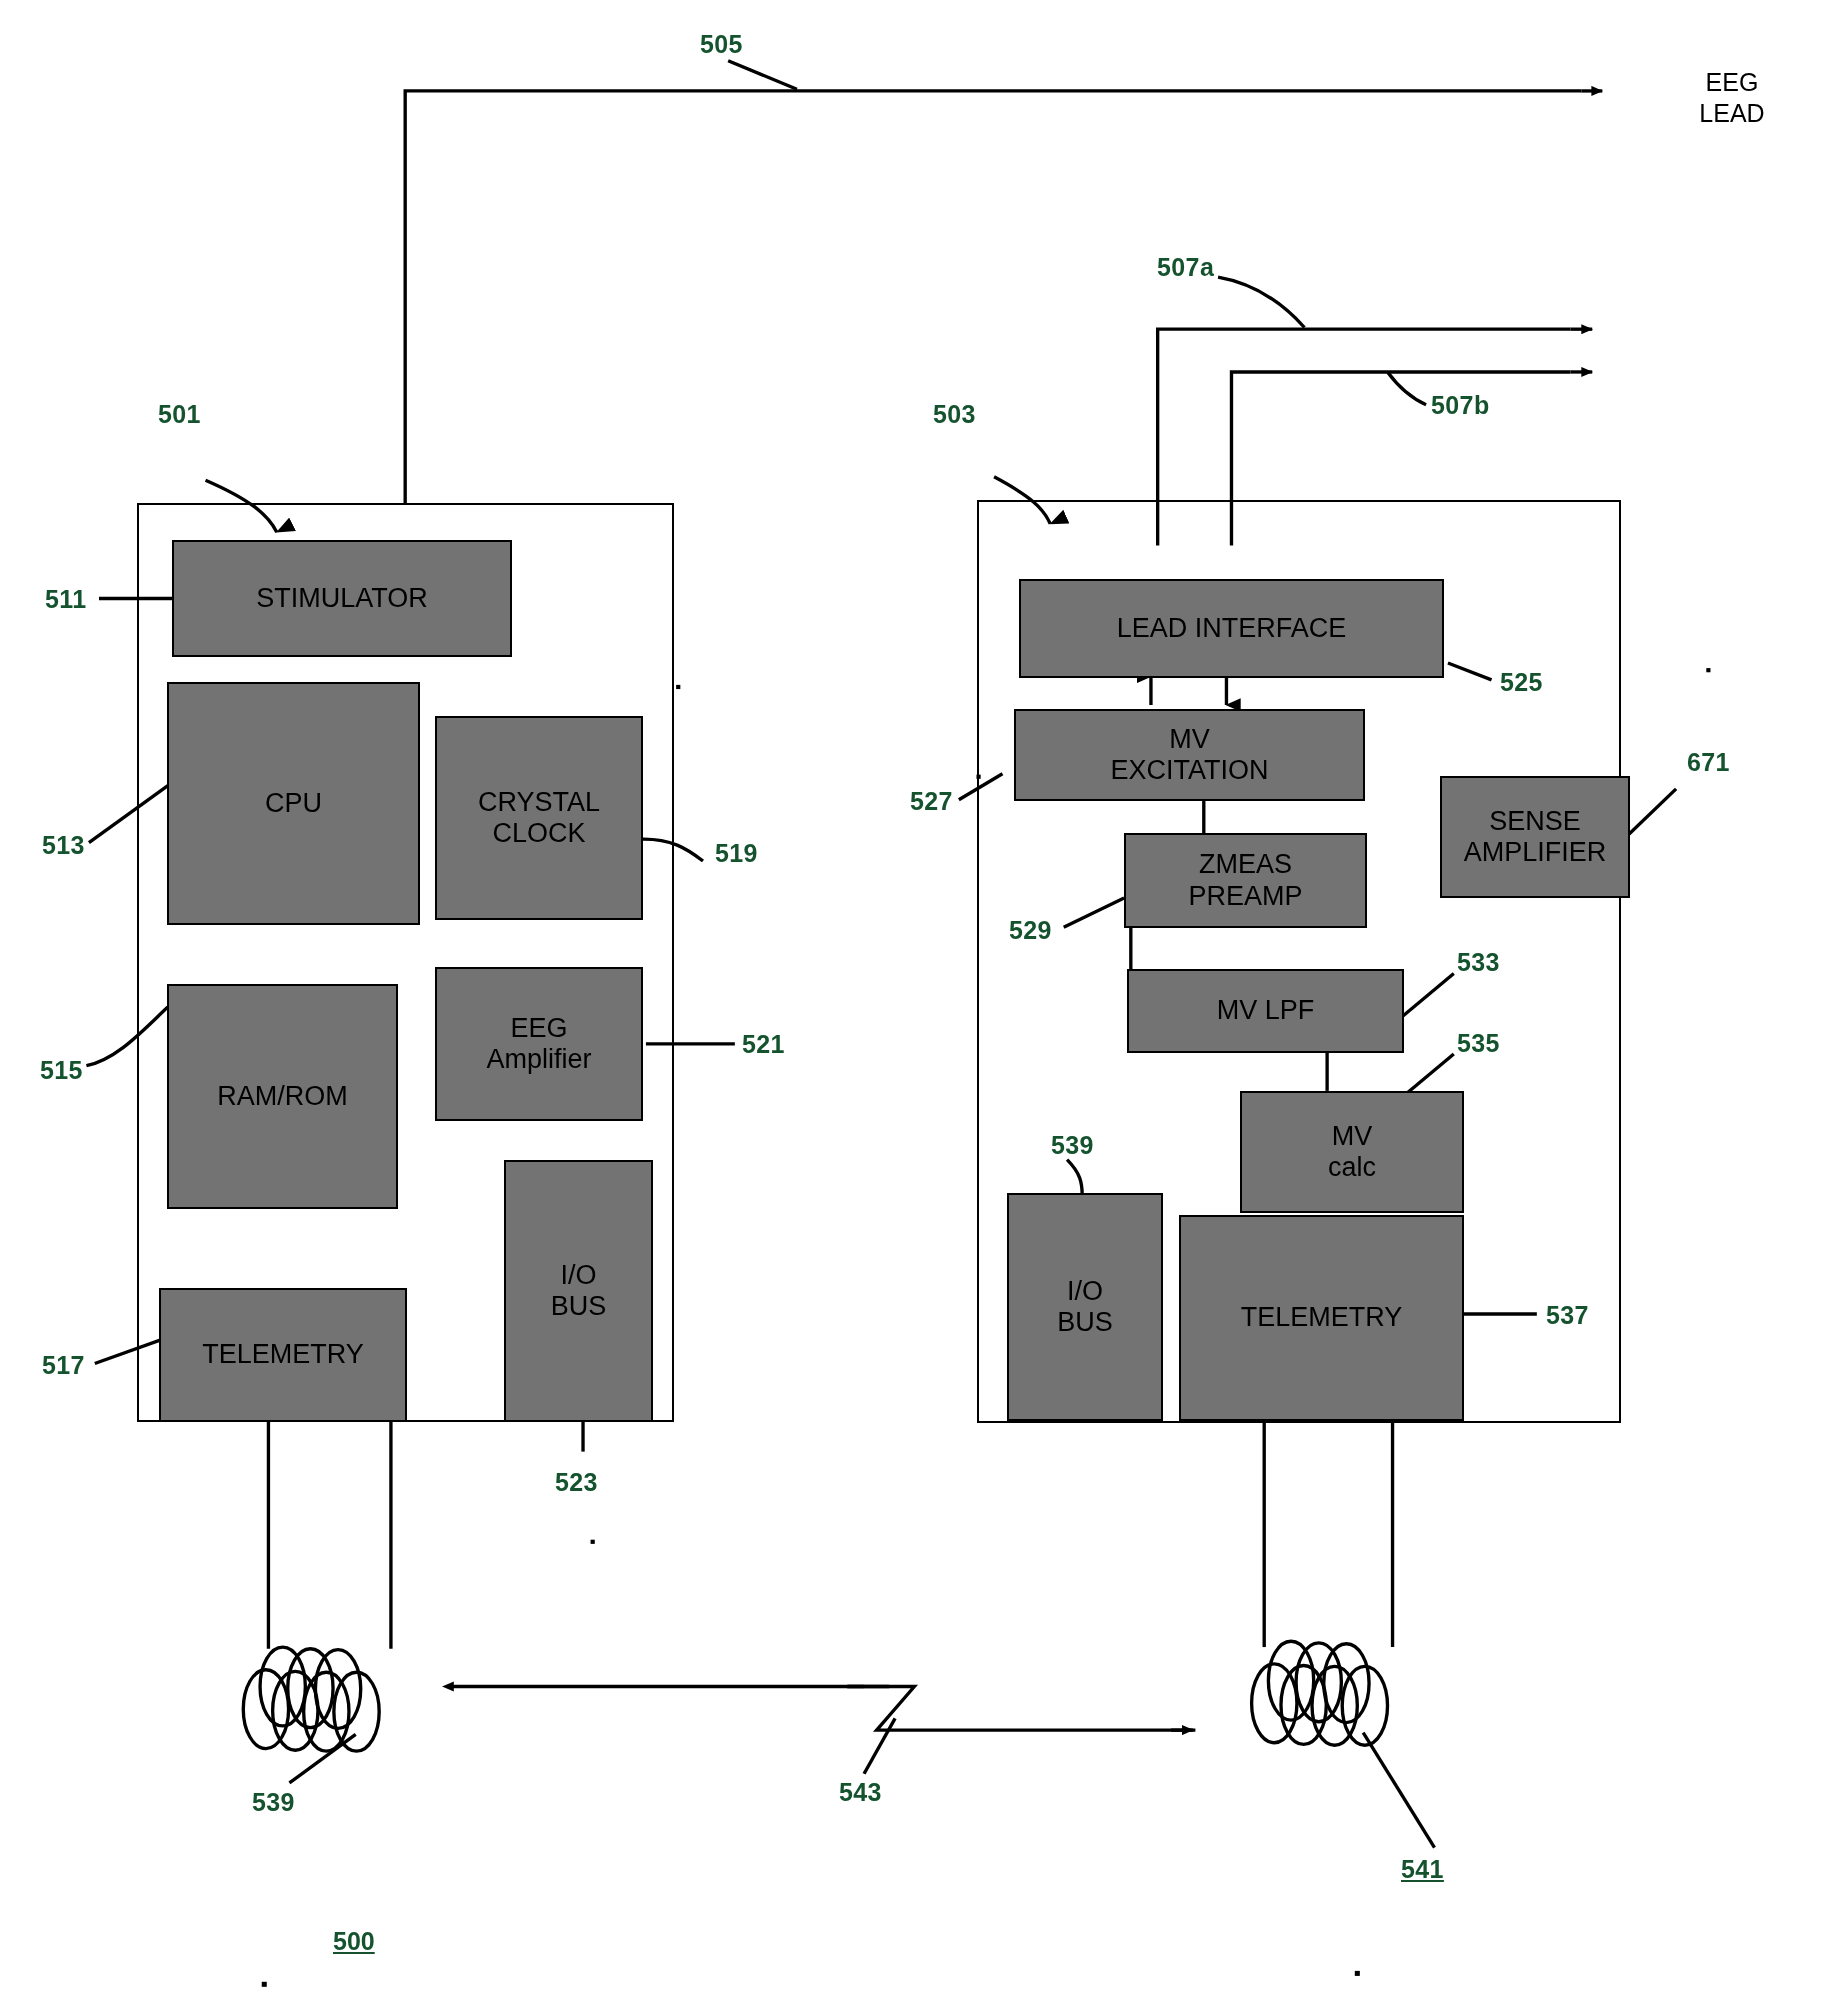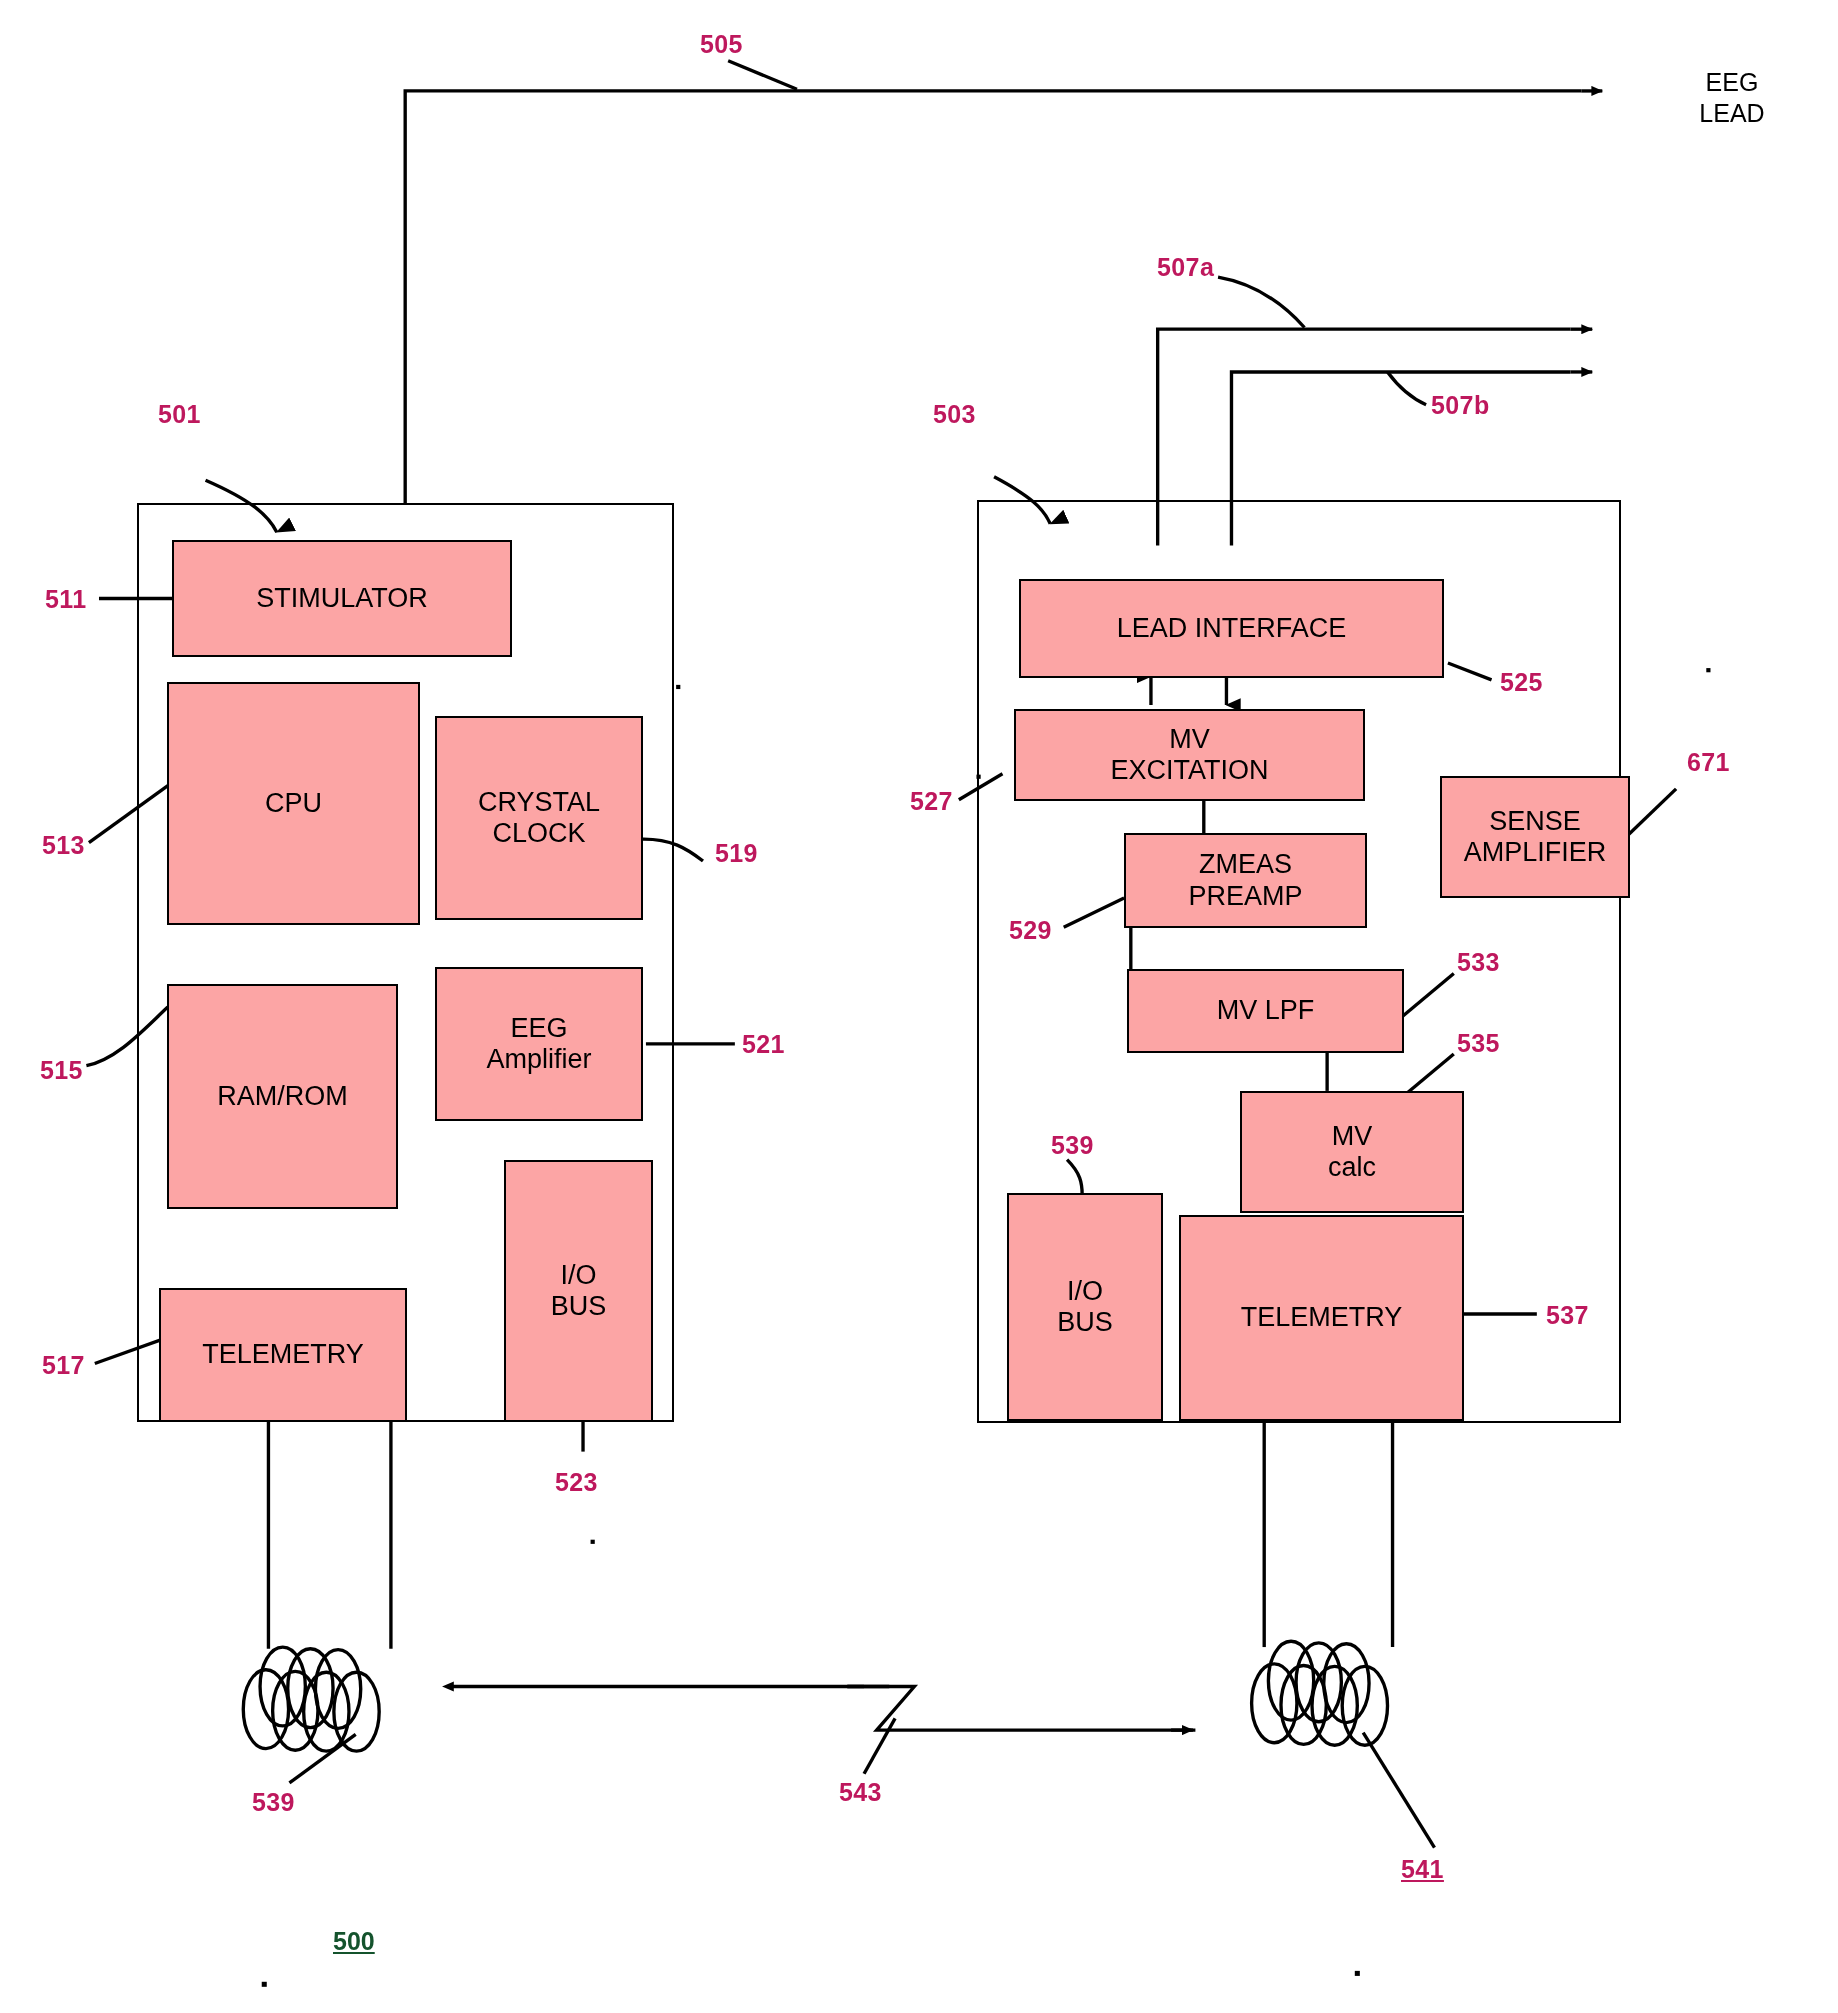--- a/index.html
+++ b/index.html
@@ -17,42 +17,42 @@
   }
   svg.layer {
     position: absolute;
     top: 0; left: 0;
     width: 1838px;
     height: 2014px;
   }
   .blk {
     position: absolute;
     border: 2.5px solid #000;
-    background: #fca5a5;
+    background: #737373;
     display: flex;
     align-items: center;
     justify-content: center;
     text-align: center;
     line-height: 1.15;
     box-sizing: border-box;
     z-index: 5;
   }
   .blk span { display: block; white-space: pre-line; }
   .outline {
     position: absolute;
     border: 2.5px solid #000;
     background: transparent;
     box-sizing: border-box;
     z-index: 2;
   }
   .ref {
     position: absolute;
     font-size: 25px;
     font-weight: 700;
-    color: #be185d;
+    color: #14532d;
     letter-spacing: 0.4px;
     white-space: pre-line;
     z-index: 9;
   }
   .plain {
     position: absolute;
     font-size: 25px;
     font-weight: 400;
     color: #000;
     text-align: center;

